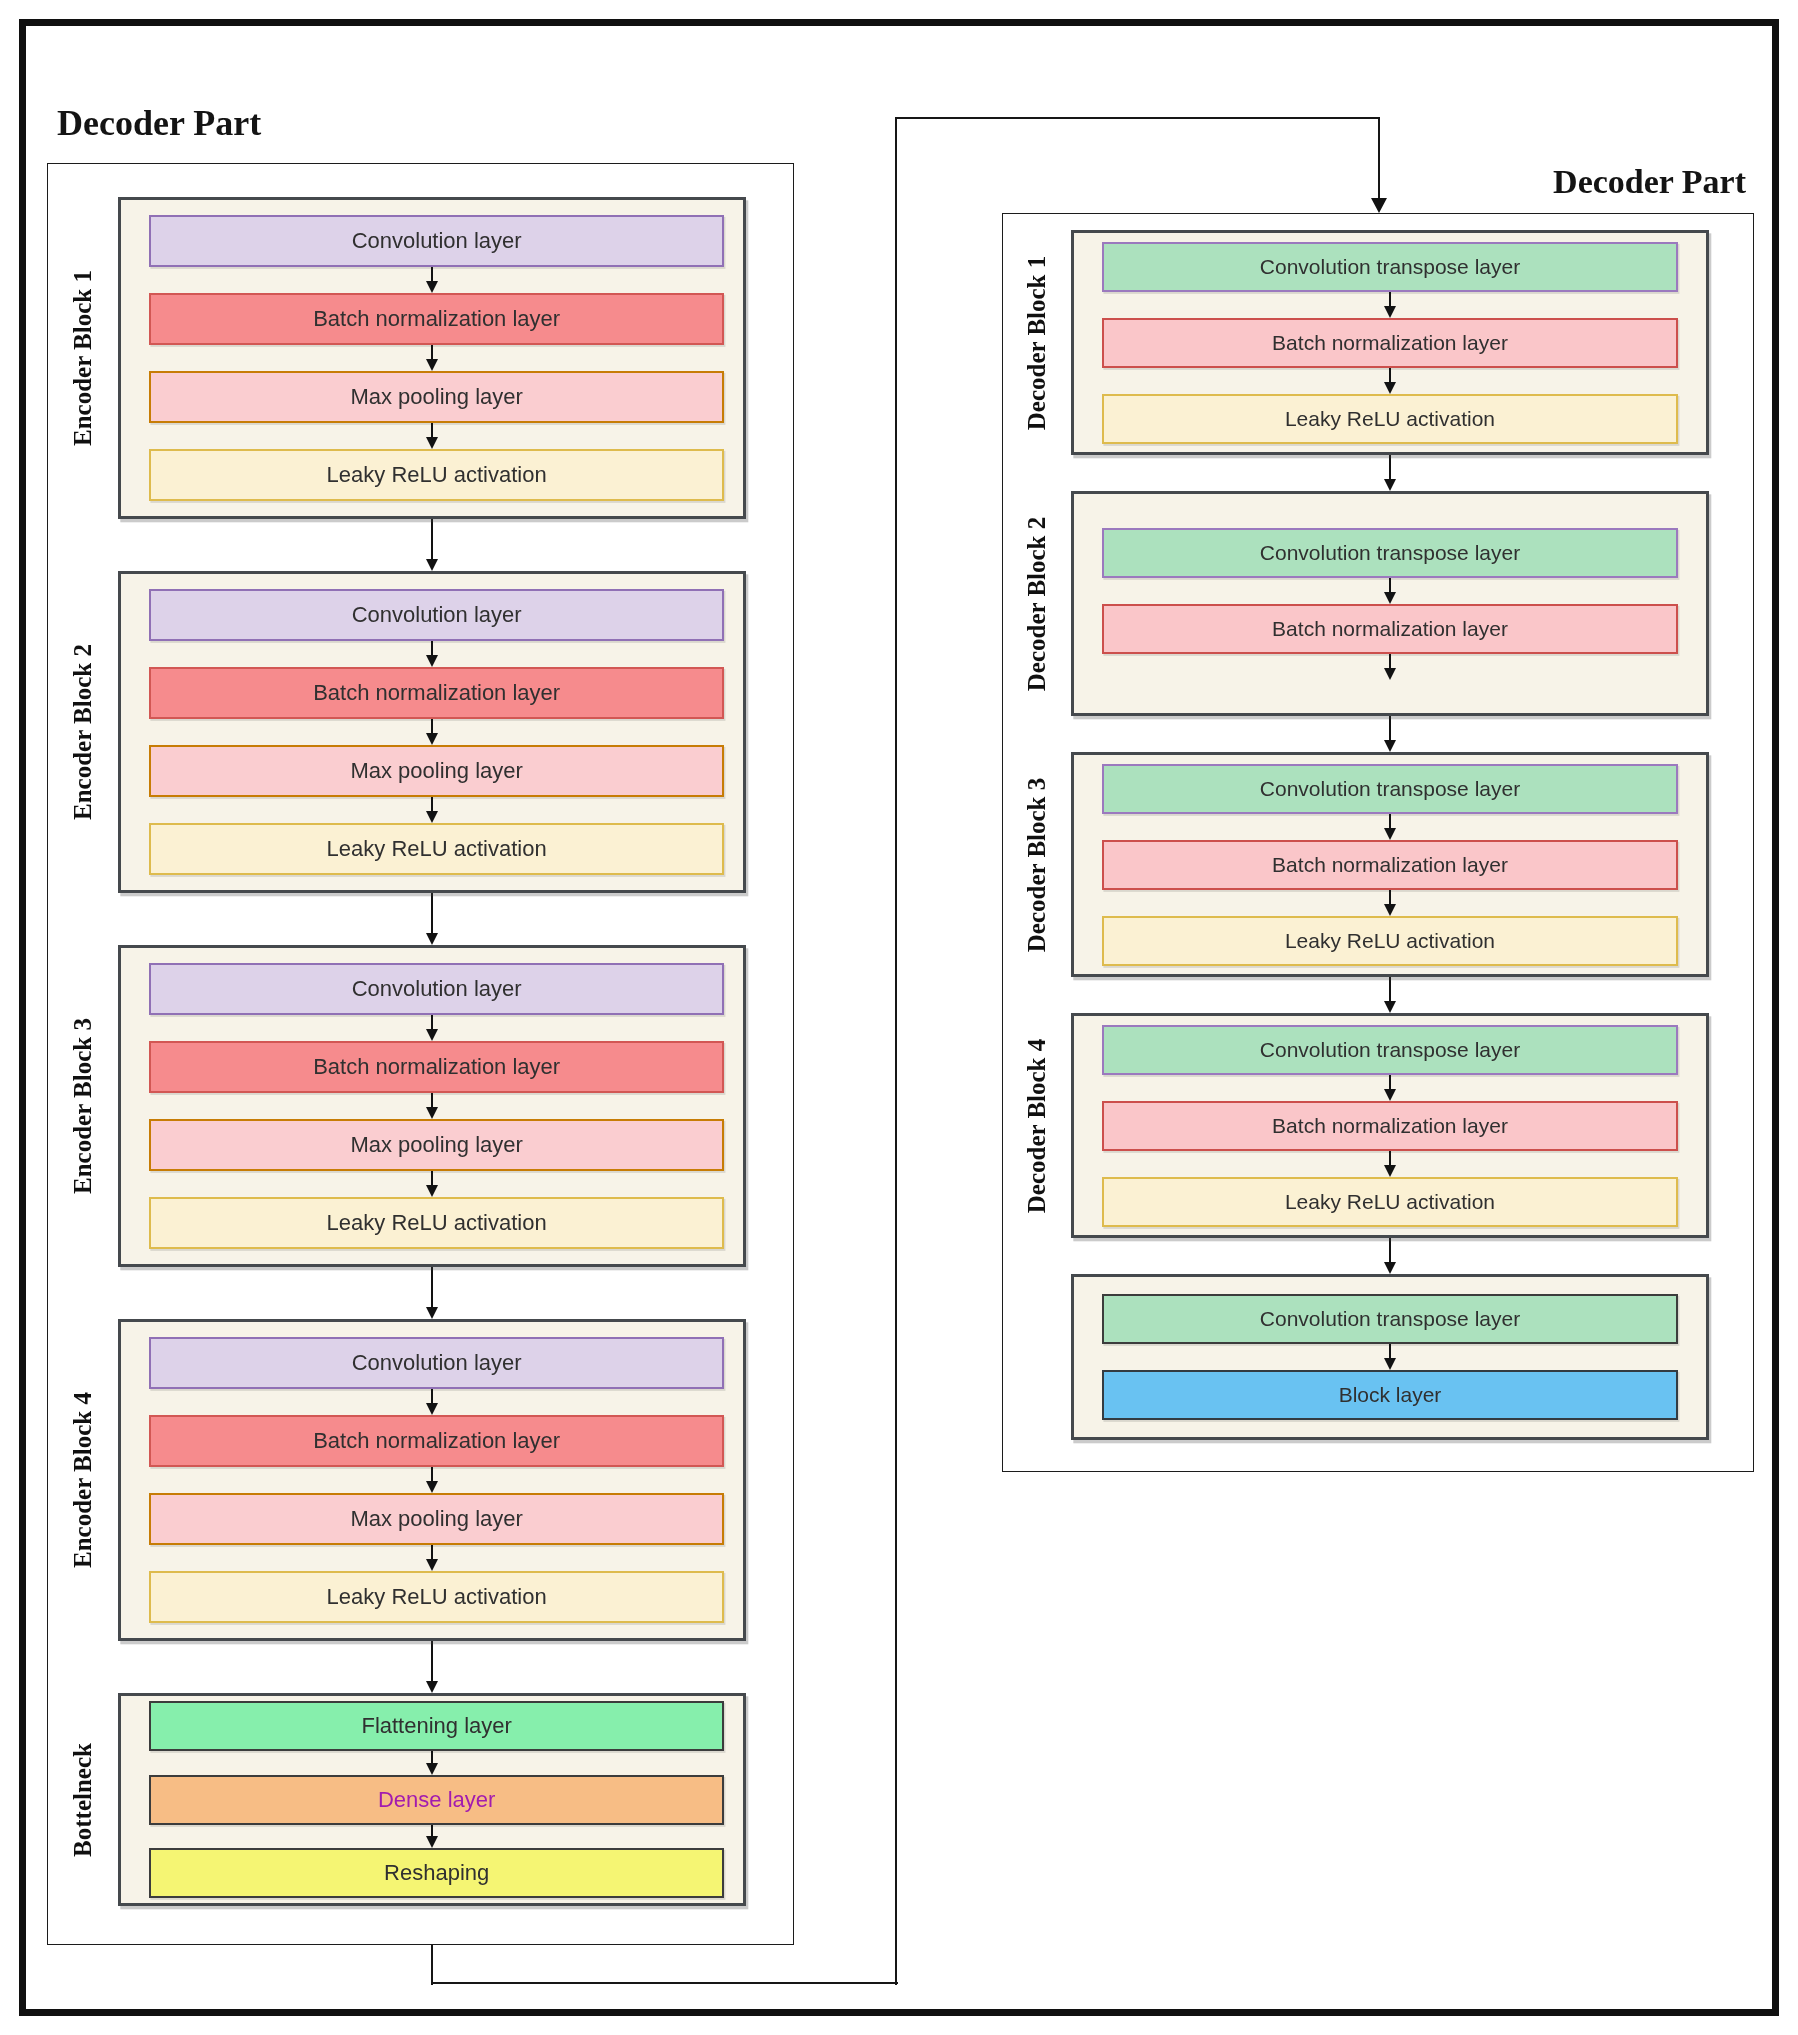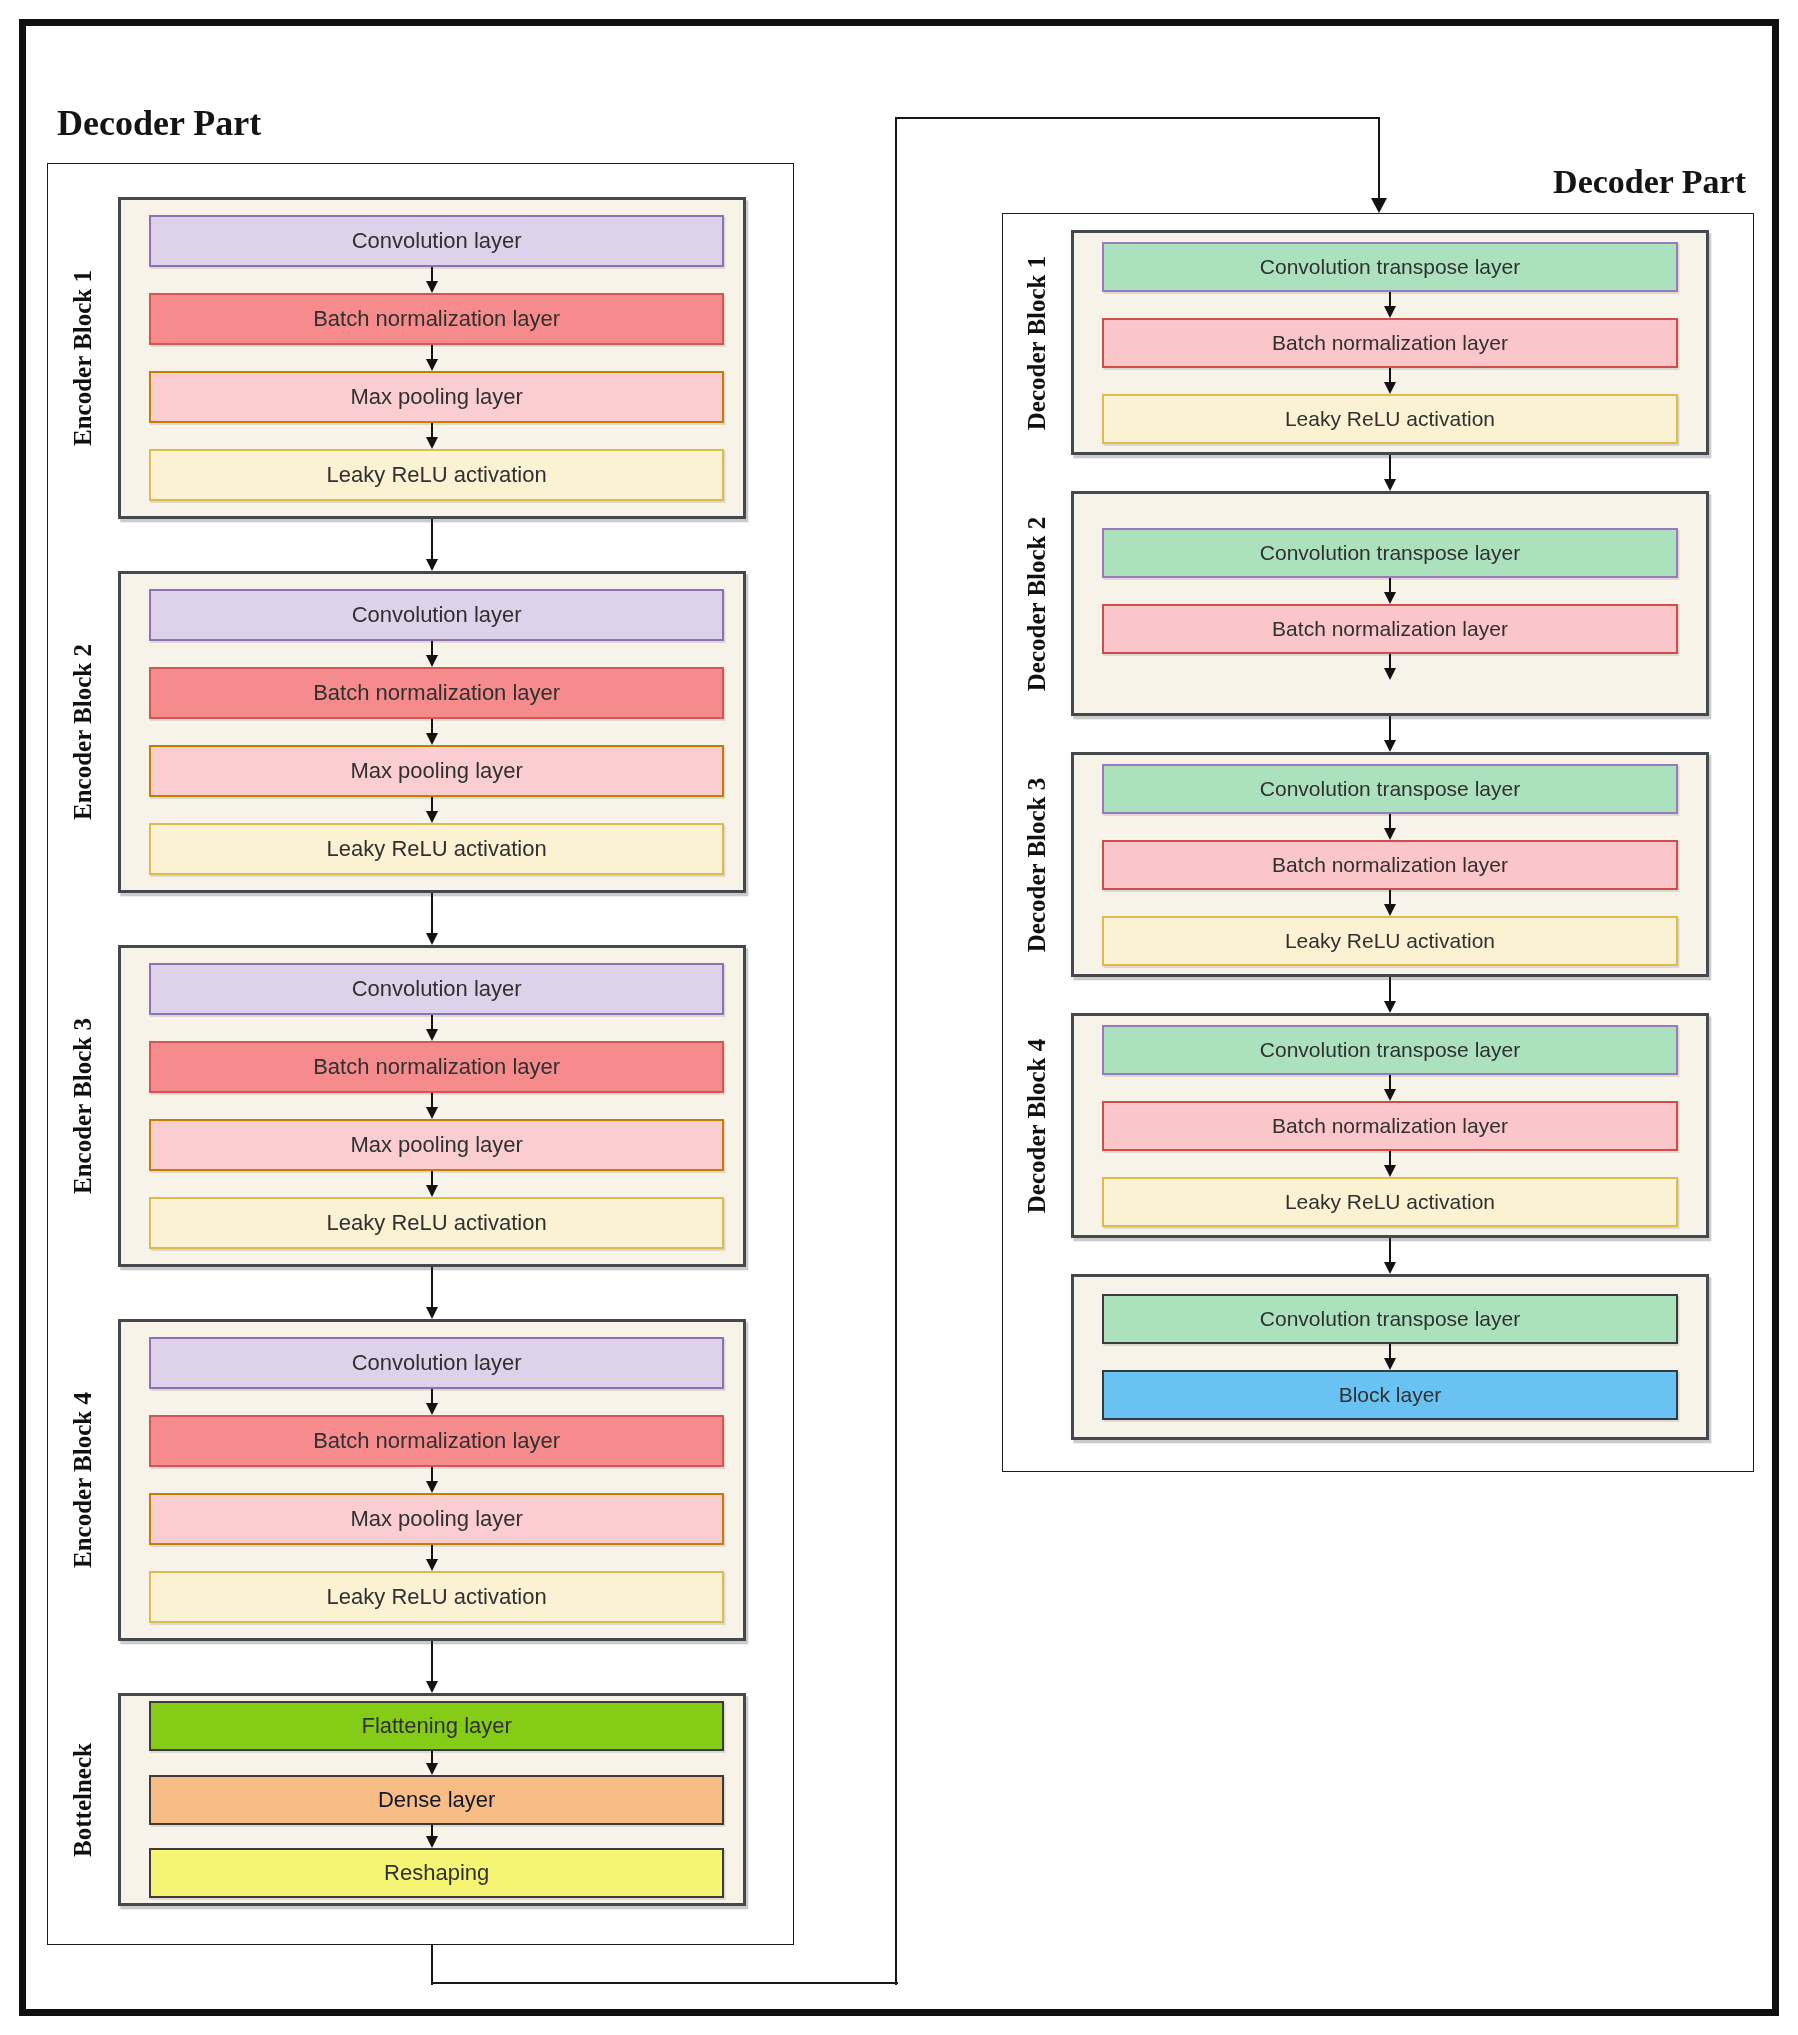--- a/index.html
+++ b/index.html
@@ -158,26 +158,26 @@
           <div class="arrow-v" style="height: 52px;">
             <div class="shaft"></div>
             <div class="head"></div>
           </div>
         </div>
         <div class="block-row" style="height: 213px; margin-left: 70px; margin-right: 47px;">
           <div class="block-label" style="left: -70px; width: 70px;">
             <span>Bottelneck</span>
           </div>
           <div class="block-box" style="background: rgb(247, 243, 232); border-color: rgb(69, 73, 77);">
-            <div class="layer-bar" style="height: 50px; margin-left: 28px; margin-right: 18.7px; background: #84cc16; border-color: rgb(60, 60, 60); font-size: 22px; color: rgb(48, 48, 48);">Flattening layer</div>
+            <div class="layer-bar" style="height: 50px; margin-left: 28px; margin-right: 18.7px; background: #86efac; border-color: rgb(60, 60, 60); font-size: 22px; color: rgb(48, 48, 48);">Flattening layer</div>
             <div class="arrow-v" style="height: 23.4px;">
               <div class="shaft"></div>
               <div class="head"></div>
             </div>
-            <div class="layer-bar" style="height: 50px; margin-left: 28px; margin-right: 18.7px; background: rgb(247, 189, 133); border-color: rgb(60, 60, 60); font-size: 22px; color: #0f172a;">Dense layer</div>
+            <div class="layer-bar" style="height: 50px; margin-left: 28px; margin-right: 18.7px; background: rgb(247, 189, 133); border-color: rgb(60, 60, 60); font-size: 22px; color: #a21caf;">Dense layer</div>
             <div class="arrow-v" style="height: 23.4px;">
               <div class="shaft"></div>
               <div class="head"></div>
             </div>
             <div class="layer-bar" style="height: 50px; margin-left: 28px; margin-right: 18.7px; background: rgb(245, 245, 115); border-color: rgb(60, 60, 60); font-size: 22px; color: rgb(48, 48, 48);">Reshaping</div>
           </div>
         </div>
       </div>
     </div>
   <div id="decoder-panel" class="panel">

